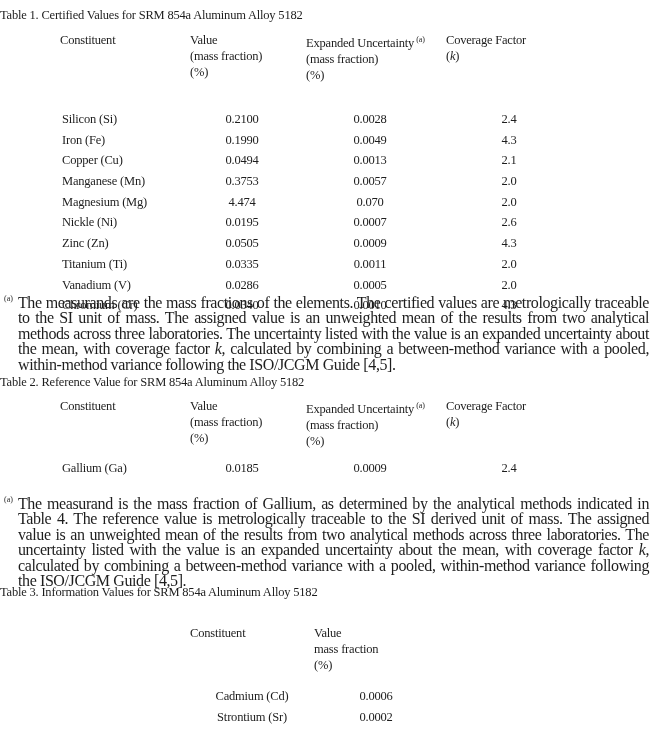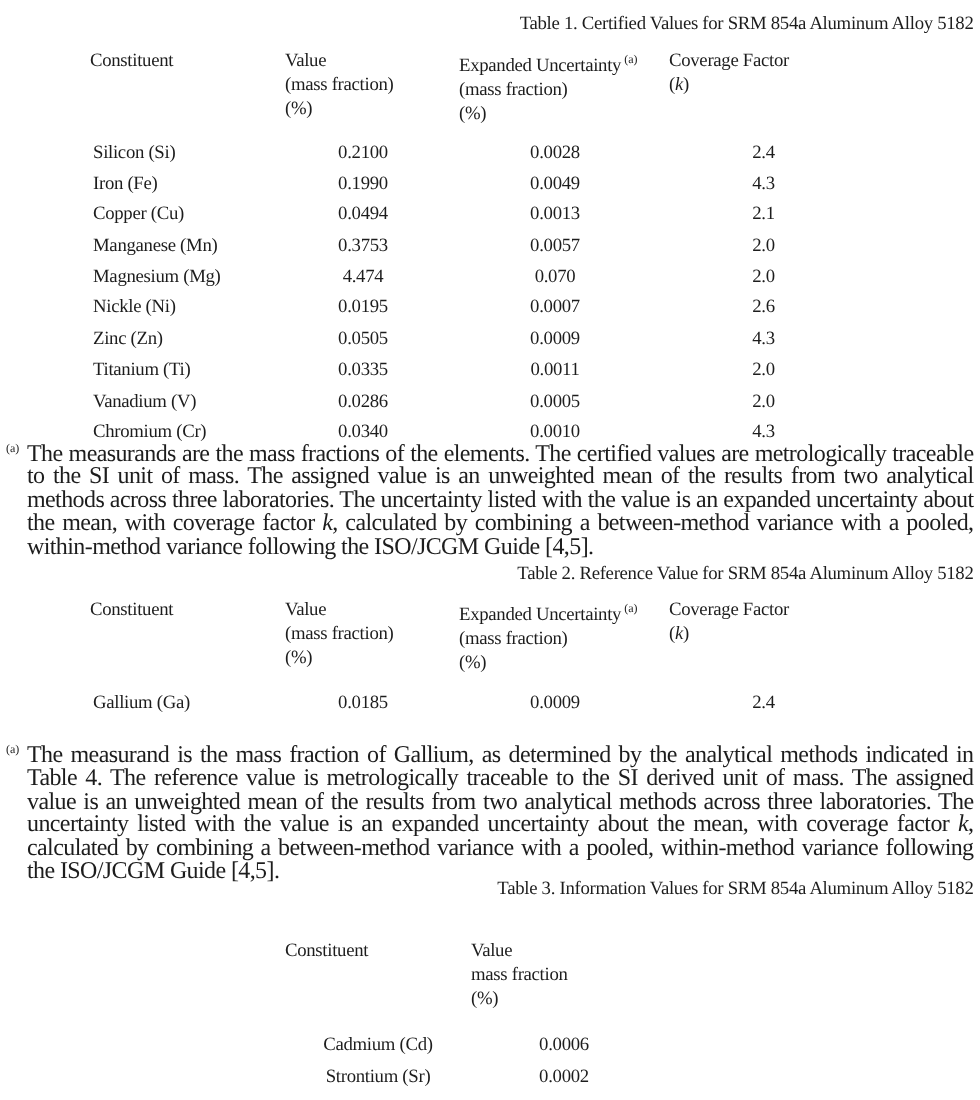--- a/index.html
+++ b/index.html
@@ -7,21 +7,21 @@
     position:relative;
     width:653px;height:733px;
     background:#ffffff;
     color:#1d1d1d;
     font-family:"Liberation Serif","DejaVu Serif",serif;
     font-size:12.5px;
     letter-spacing:-0.2px;
     overflow:hidden;
   }
   .abs{position:absolute;left:0;}
-  .tbl-title{width:610px;text-align:right;line-height:16px;margin-left:39px;}
+  .tbl-title{width:610px;text-align:left;line-height:16px;}
   
   .grid4{left:60px;width:526px;display:grid;grid-template-columns:130px 116px 140px 140px;}
   .hc{text-align:left;line-height:16px;vertical-align:top;}
   .hc .hl{display:block;}
   .hc sup{font-size:8px;letter-spacing:0;margin-left:2px;}
   .body4{grid-auto-rows:20.7px;line-height:20.7px;}
   .cell-name{text-align:left;padding-left:2px;white-space:nowrap;}
   .cell-num{text-align:center;padding-right:12px;}
   .cell-k{text-align:center;padding-right:14px;}
   
@@ -58,21 +58,21 @@
       <span class="hl"><span>Expanded Uncertainty</span><sup>(a)</sup></span>
       <span class="hl">(mass fraction)</span>
       <span class="hl">(%)</span>
     </div>
     <div class="hc">
       <span class="hl">Coverage Factor</span>
       <span class="hl"><span>(</span><i>k</i><span>)</span></span>
     </div>
   </div>
 
-  <div class="abs grid4 body4" style="top:91px">
+  <div class="abs grid4 body4" style="top:109px">
     <div class="cell-name">Silicon (Si)</div>
     <div class="cell-num">0.2100</div>
     <div class="cell-num">0.0028</div>
     <div class="cell-k">2.4</div>
 
     <div class="cell-name">Iron (Fe)</div>
     <div class="cell-num">0.1990</div>
     <div class="cell-num">0.0049</div>
     <div class="cell-k">4.3</div>
 

